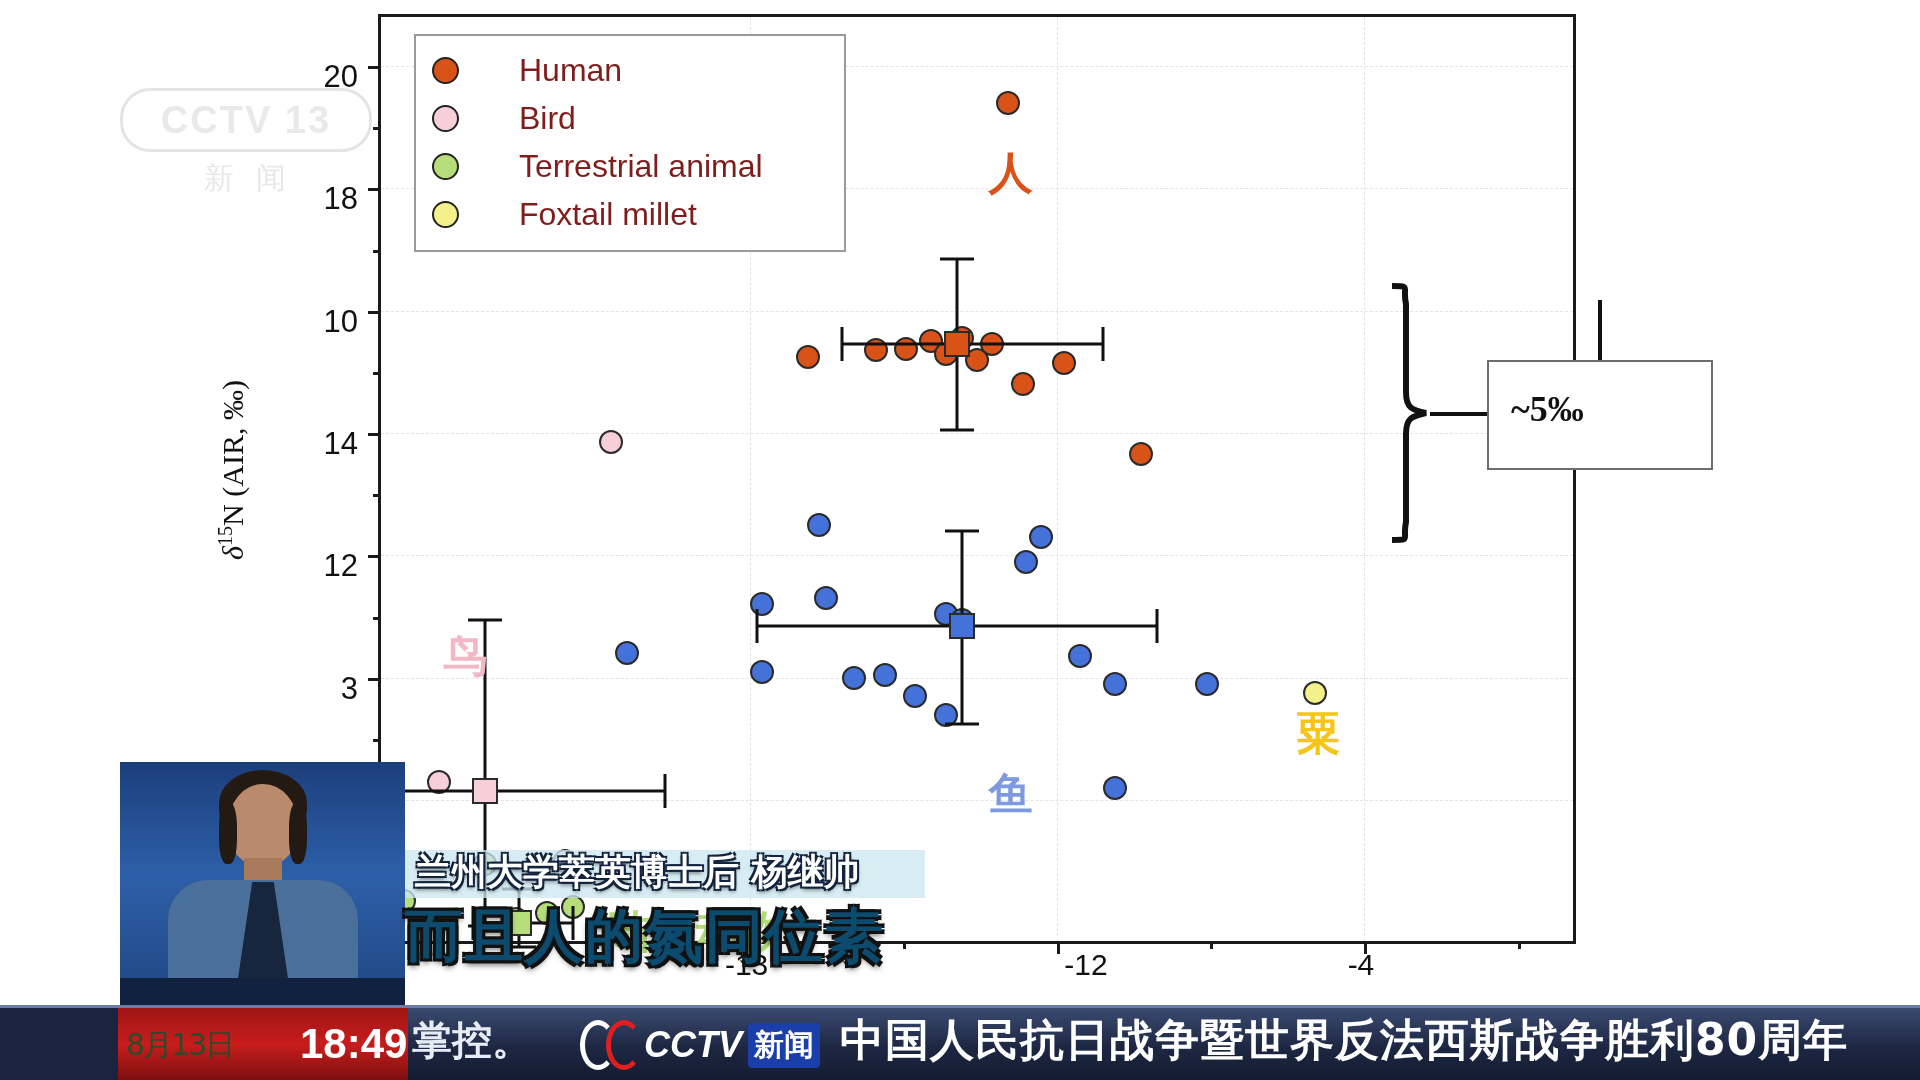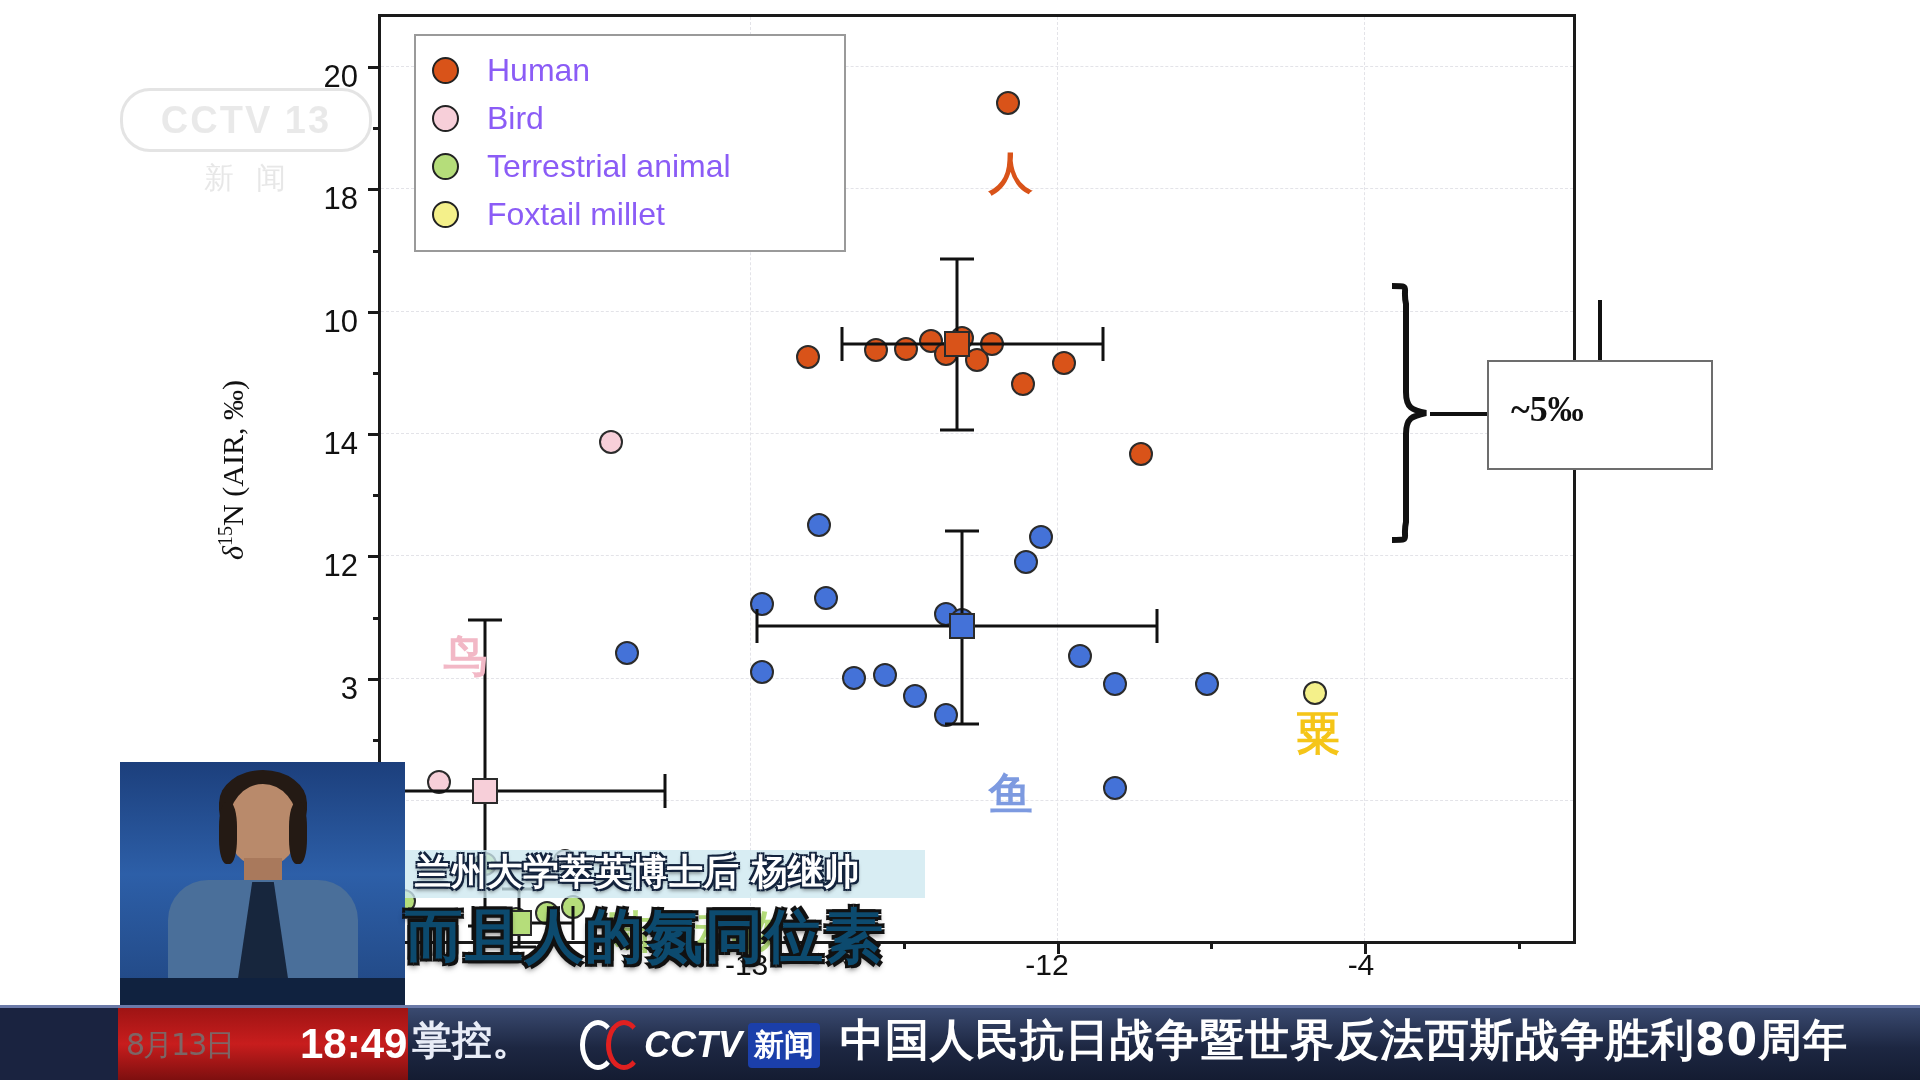--- a/index.html
+++ b/index.html
@@ -40,21 +40,21 @@
   #yaxis-title .it{font-style:italic;}
   #yaxis-title .sup{font-size:20px;vertical-align:super;}
 
   
   #legend{position:absolute;left:414px;top:34px;width:432px;
           background:#ffffff;border:2px solid #9a9a9a;padding:10px 16px 12px 16px;
           box-sizing:border-box;}
   .legend-row{display:flex;align-items:center;height:48px;}
   .legend-swatch{width:23px;height:23px;border-radius:50%;
                  border:2px solid #222;margin-right:28px;flex:0 0 auto;}
-  .legend-text{font-size:32px;color:#8b5cf6;line-height:1;}
+  .legend-text{font-size:32px;color:#7f1d1d;line-height:1;margin-left:32px;}
 
   
   .pt{position:absolute;border-radius:50%;border:2px solid #2b2b2b;
       transform:translate(-50%,-50%);box-sizing:border-box;}
   .mean-sq{position:absolute;width:26px;height:26px;border:2px solid #2b2b2b;
            transform:translate(-50%,-50%);box-sizing:border-box;z-index:6;}
   .ebar-v{position:absolute;width:0;border-left:3px solid #111;transform:translateX(-50%);z-index:5;}
   .ebar-h{position:absolute;height:0;border-top:3px solid #111;transform:translateY(-50%);z-index:5;}
   .ecap-h{position:absolute;width:0;border-left:3px solid #111;transform:translate(-50%,-50%);z-index:5;}
   .ecap-v{position:absolute;height:0;border-top:3px solid #111;transform:translate(-50%,-50%);z-index:5;}
@@ -118,21 +118,21 @@
                  text-shadow:-3px -3px 0 #111,3px -3px 0 #111,-3px 3px 0 #111,
                              3px 3px 0 #111,0 4px 6px rgba(0,0,0,.7);}
 
   
   #ticker{position:absolute;left:0;bottom:0;width:1920px;height:72px;z-index:30;
           background:linear-gradient(180deg,#3a4a70 0%,#1d2742 55%,#141c32 100%);
           border-top:3px solid #6b7aa8;}
   #ticker-red{position:absolute;left:118px;bottom:0;width:290px;height:72px;z-index:31;
               background:linear-gradient(180deg,#9e1414 0%,#c81d1d 50%,#7d0f0f 100%);}
   #ticker-date{position:absolute;left:126px;bottom:14px;z-index:32;font-size:30px;
-               color:#737373;font-family:"DejaVu Sans",sans-serif;opacity:.85;
+               color:#14532d;font-family:"DejaVu Sans",sans-serif;opacity:.85;
                letter-spacing:-2px;}
   #ticker-time{position:absolute;left:300px;bottom:12px;z-index:32;font-size:42px;
                font-weight:bold;color:#ffffff;font-family:"Liberation Sans",sans-serif;}
   #ticker-tail{position:absolute;left:412px;bottom:12px;z-index:32;font-size:40px;
                font-weight:bold;color:#e8ecf7;font-family:"DejaVu Sans",sans-serif;}
   #ticker-logo{position:absolute;left:580px;bottom:10px;z-index:32;display:flex;
                align-items:center;height:50px;}
   #tl-c1,#tl-c2{width:26px;height:40px;border:5px solid #ffffff;border-radius:50%;
                 border-right-color:transparent;margin-right:-10px;}
   #tl-c2{border-color:#e02020;border-right-color:transparent;}
@@ -162,21 +162,21 @@
         <div style="top: 185.316px;">18</div>
         <div style="top: 307.684px;">10</div>
         <div style="top: 430.053px;">14</div>
         <div style="top: 552.421px;">12</div>
         <div style="top: 674.789px;">3</div>
         <div style="top: 797.158px;">8</div>
       </div>
 
     <div id="xtick-labels">
         <div style="left: 368.615px;">-13</div>
-        <div style="left: 669px; text-align: center;">-12</div>
+        <div style="left: 708px; text-align: center;">-12</div>
         <div style="left: 982.974px;">-4</div>
       </div>
 
     <div id="plot-frame">
       <div id="grid-layer">
           <div class="gridline-h" style="top: 48.9474px;"></div>
           <div class="gridline-h" style="top: 171.316px;"></div>
           <div class="gridline-h" style="top: 293.684px;"></div>
           <div class="gridline-h" style="top: 416.053px;"></div>
           <div class="gridline-h" style="top: 538.421px;"></div>

